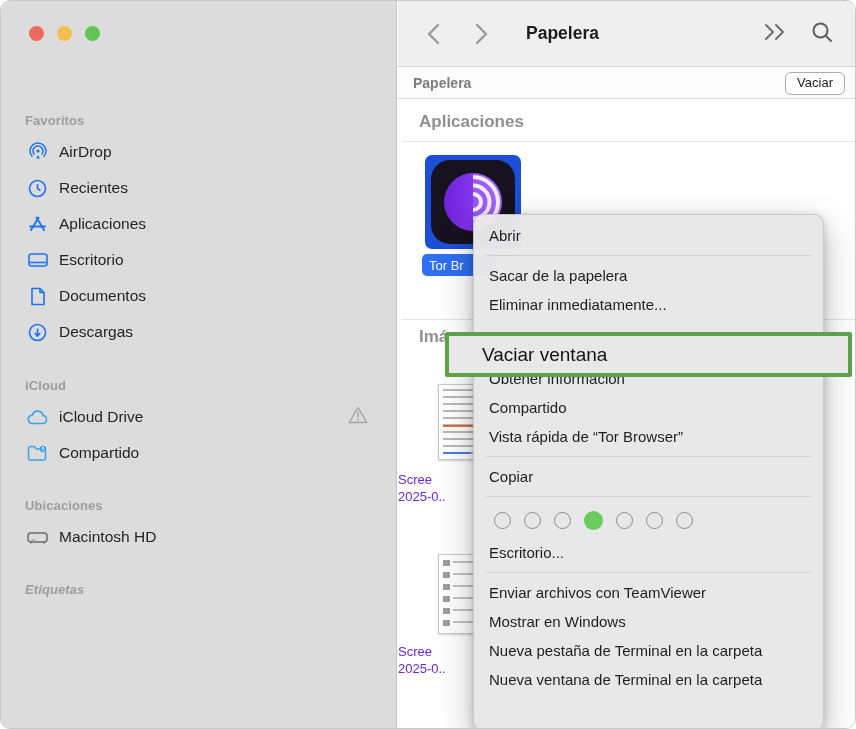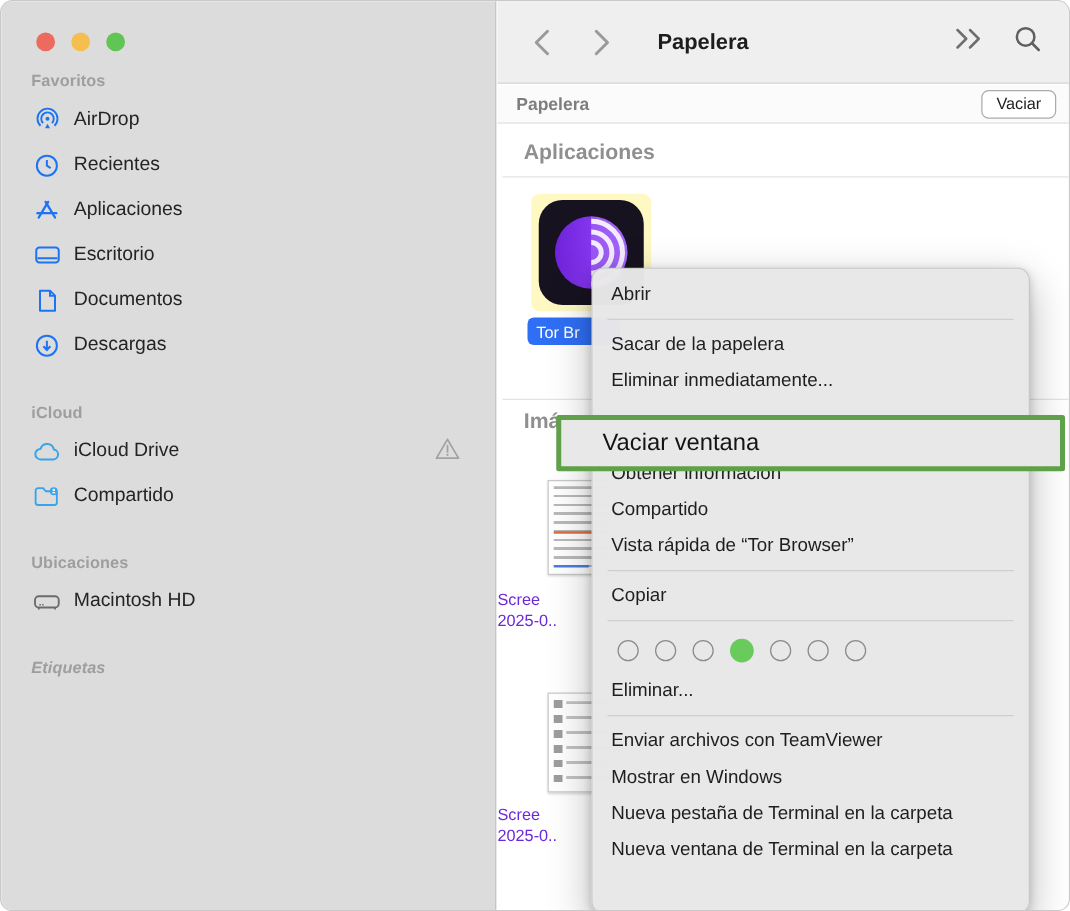--- a/index.html
+++ b/index.html
@@ -28,21 +28,21 @@
   }
   .side-list { padding-left:16px; }
   .side-row {
     display:flex; align-items:center; height:36px; gap:11px;
     padding-left:10px; border-radius:7px; color:#242424; font-size:15.5px;
   }
   .side-row .sicon { width:21px; height:21px; flex:0 0 21px; display:flex; align-items:center; justify-content:center; }
   .sicon svg { display:block; }
   .warn { margin-left:auto; margin-right:28px; }
 
-  #fav-block   { padding-top:56px; }
+  #fav-block   { padding-top:112px; }
   #icloud-block{ padding-top:28px; }
   #loc-block   { padding-top:27px; }
   #tag-block   { padding-top:27px;font-style:italic; }
 
   
   #toolbar {
     position:absolute; left:397px; top:0; right:0; height:66px;
     background:#f0efef; border-bottom:1px solid #d5d5d5;
     display:flex; align-items:center;
   }
@@ -67,21 +67,21 @@
   
   #content { position:absolute; left:397px; top:98px; right:0; bottom:0; background:#ffffff; }
   .sec-header { font-size:17px; font-weight:bold; color:#8f8f8f; }
   #sec-apps { position:absolute; left:21px; top:13px; }
   #apps-divider { position:absolute; left:4px; right:0; top:42px; height:1px; background:#e4e4e4; }
   #mid-divider  { position:absolute; left:4px; right:0; top:220px; height:1px; background:#e4e4e4; }
   #sec-images { position:absolute; left:21px; top:228px;text-align:right; }
 
   
   #tor-item { position:absolute; left:27px; top:56px; width:96px; }
-  #tor-select { width:96px; height:94px; background:#fef9c3; border-radius:7px; position:relative; }
+  #tor-select { width:96px; height:94px; background:#1d4ed8; border-radius:7px; position:relative; }
   #tor-icon {
     position:absolute; left:6px; top:5px; width:84px; height:84px;
     border-radius:19px; background:#17121f; display:flex; align-items:center; justify-content:center;
   }
   #tor-label {
     position:absolute; left:-3px; top:99px; width:74px; height:22px;
     background:#2f6ff5; border-radius:5px; color:#ffffff; font-size:13px;
     display:flex; align-items:center; padding-left:7px; white-space:nowrap; overflow:hidden;
   }
 
@@ -363,21 +363,21 @@
     <div class="msep"></div>
     <div id="tags-row">
       <span class="tag-dot"></span>
       <span class="tag-dot"></span>
       <span class="tag-dot"></span>
       <span class="tag-dot sel" style="background:#68cb5b"></span>
       <span class="tag-dot"></span>
       <span class="tag-dot"></span>
       <span class="tag-dot"></span>
     </div>
-    <div class="mi">Eliminar...</div>
+    <div class="mi">Escritorio...</div>
     <div class="msep"></div>
     <div class="mi">Enviar archivos con TeamViewer</div>
     <div class="mi">Mostrar en Windows</div>
     <div class="mi">Nueva pestaña de Terminal en la carpeta</div>
     <div class="mi">Nueva ventana de Terminal en la carpeta</div>
   </div>
 
   <div id="annotation-box">
     <div id="annotation-label">Vaciar ventana</div>
   </div>

